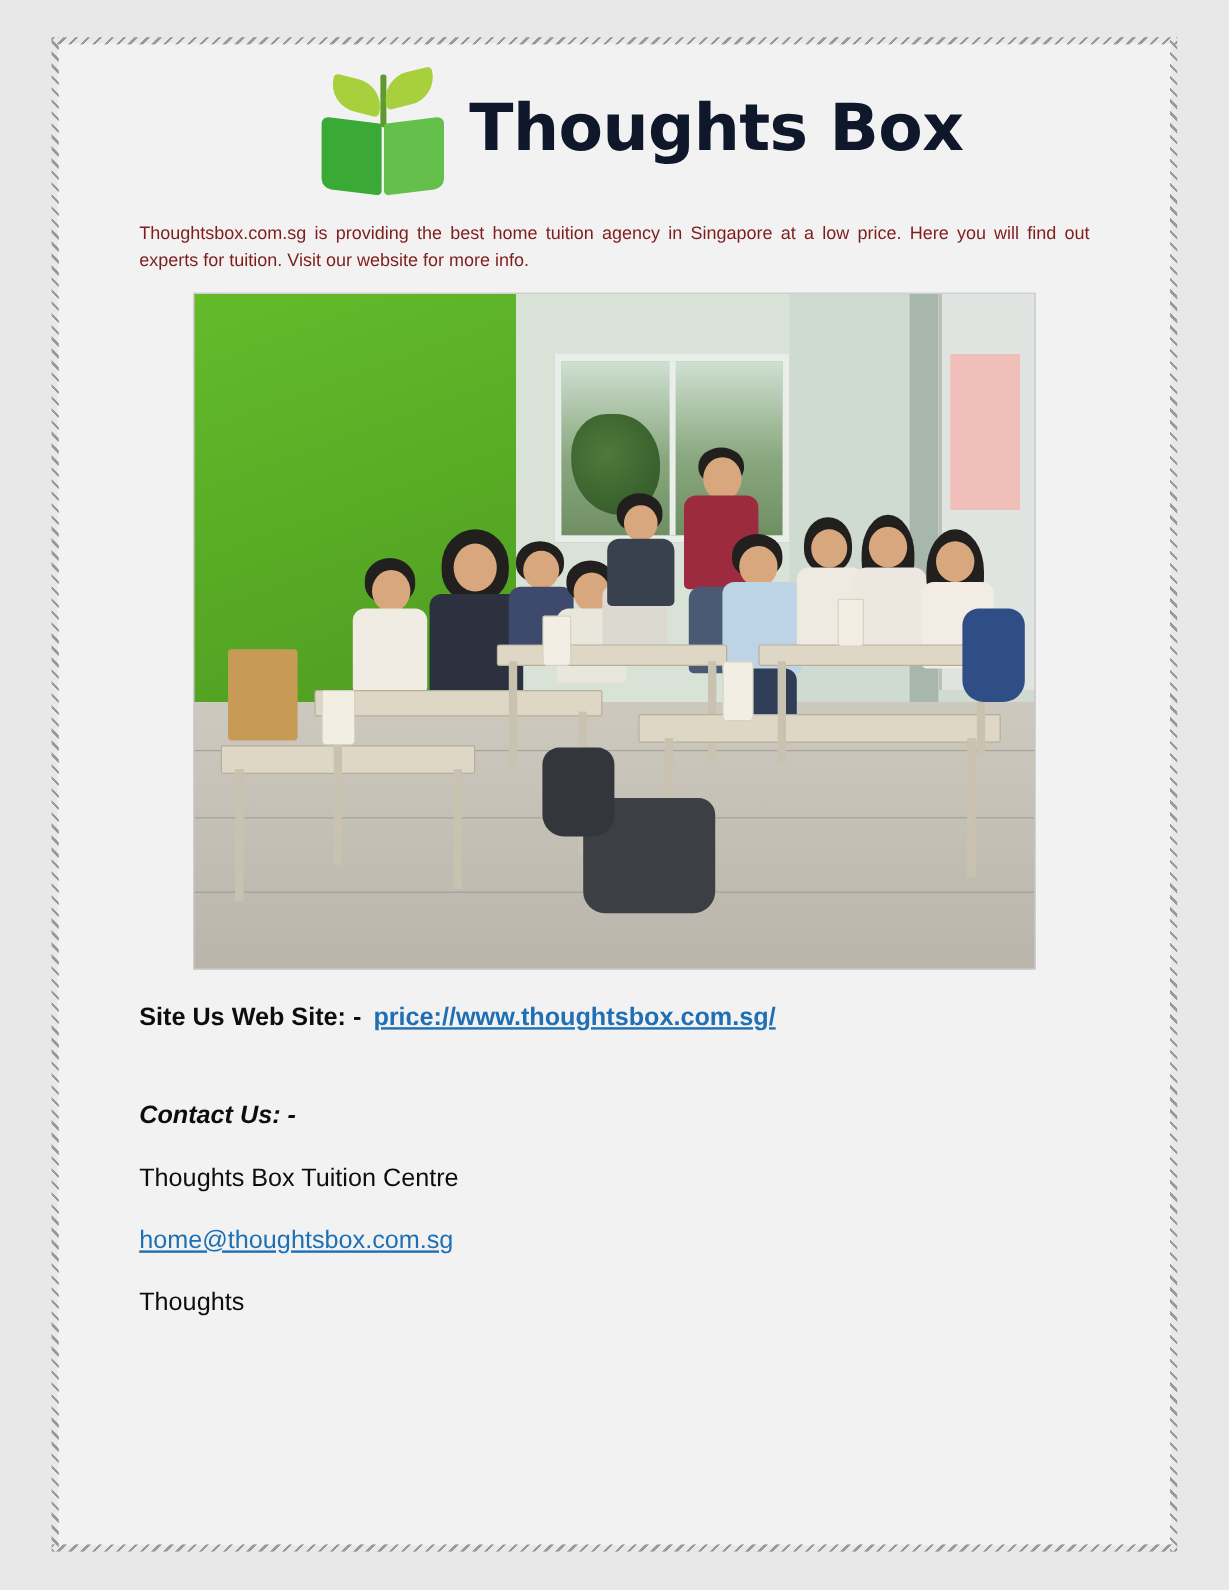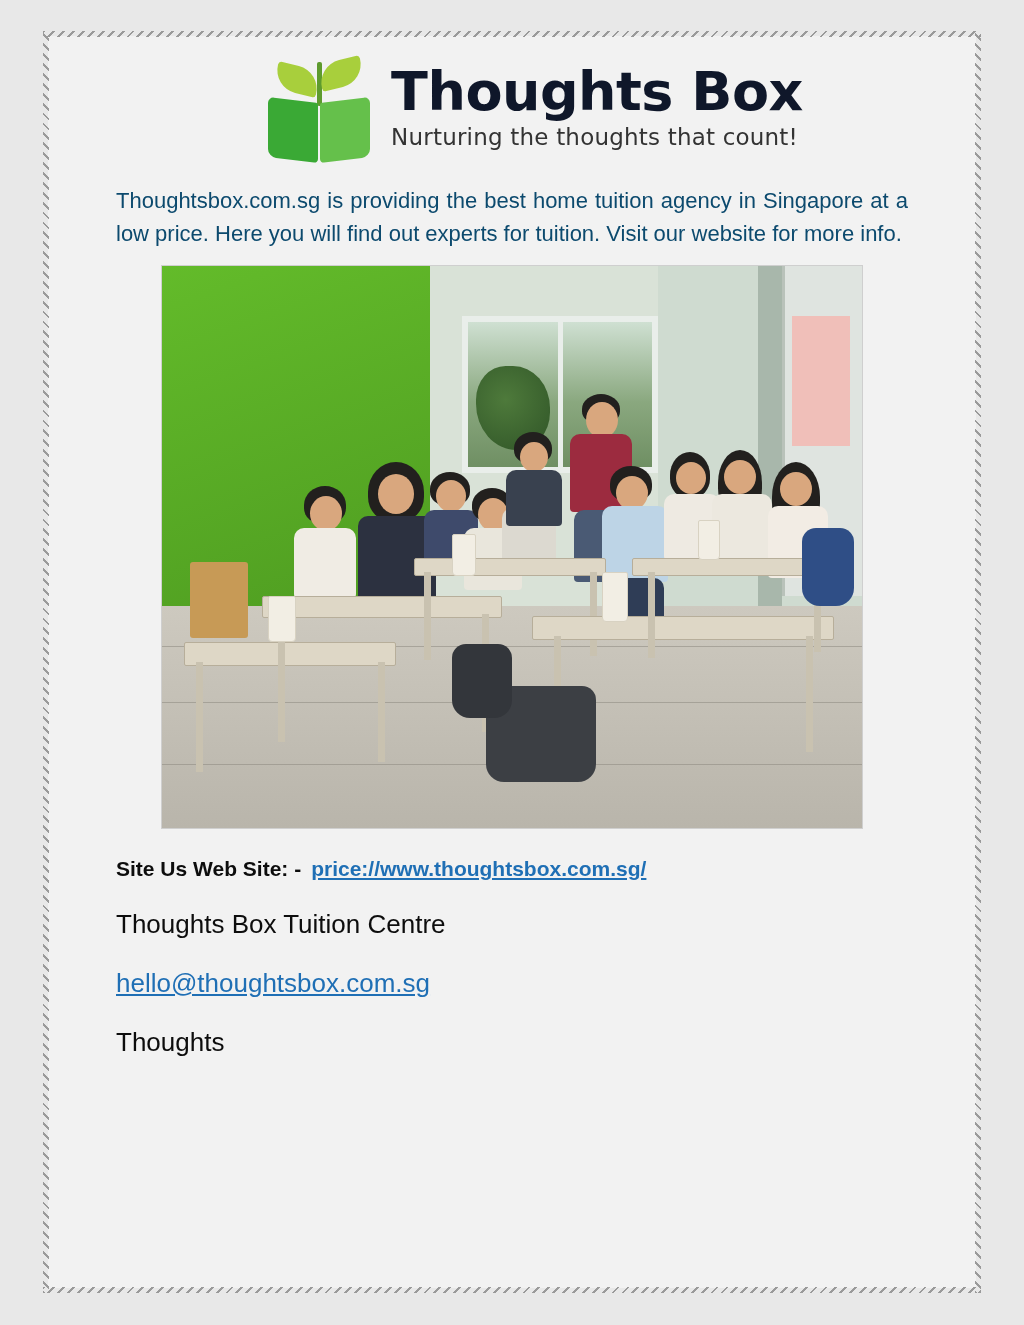--- a/index.html
+++ b/index.html
@@ -119,23 +119,23 @@
     font-family: "DejaVu Sans", sans-serif;
     font-size: 23px;
     color: #333333;
     margin-top: 4px;
     letter-spacing: 0.2px;
   }
 
   
   .intro {
     margin: 22px 68px 0 68px;
-    font-size: 22px;
+    font-size: 15px;
     line-height: 1.52;
-    color: #0c4a6e;
+    color: #7f1d1d;
     text-align: justify;
   }
 
   
   .photo-wrap {
     margin: 14px 0 0 0;
     display: flex;
     justify-content: center;
   }
   .photo {
@@ -240,21 +240,21 @@
   }
   .contact-head {
     margin: 58px 0 0 68px;
     font-size: 21px;
     font-weight: bold;
     font-style: italic;
     color: #0d0d0d;
   }
   .contact-line {
     margin: 28px 0 0 68px;
-    font-size: 26px;
+    font-size: 21px;
     color: #0d0d0d;
   }
   .email-link {
     color: #1f6fb5;
     text-decoration: underline;
   }
 </style>
 </head>
 <body>
 
@@ -264,21 +264,20 @@
     <div class="logo-block">
       <div class="logo-mark">
         <div class="leaf-stem"></div>
         <div class="leaf left"></div>
         <div class="leaf right"></div>
         <div class="book-left"></div>
         <div class="book-right"></div>
       </div>
       <div class="logo-text">
         <div class="logo-title">Thoughts Box</div>
-        <div class="logo-tagline">Nurturing the thoughts that count!</div>
       </div>
     </div>
 
     <p class="intro">Thoughtsbox.com.sg is providing the best home tuition agency in Singapore at a low price. Here you will find out experts for tuition. Visit our website for more info.</p>
 
     <div class="photo-wrap">
       <div class="photo">
         <div class="wall-green"></div>
         <div class="wall-mid"></div>
         <div class="wall-right"></div>
@@ -386,20 +385,21 @@
         <div class="bag" style="left:324px; top:420px; width:110px; height:96px;"></div>
         <div class="bag" style="left:290px; top:378px; width:60px; height:74px; background:#33363b;"></div>
         <div class="bag" style="left:640px; top:262px; width:52px; height:78px; background:#2f4e86;"></div>
       </div>
     </div>
 
     <div class="visit-line">
       <span class="visit-label">Site Us Web Site: -</span><a class="visit-url" href="#">price://www.thoughtsbox.com.sg/</a>
     </div>
 
+    <div class="contact-head">Contact Us: -</div>
     <div class="contact-line">Thoughts Box Tuition Centre</div>
     <div class="contact-line">
-      <a class="email-link" href="#">hello@thoughtsbox.com.sg</a>
+      <a class="email-link" href="#">home@thoughtsbox.com.sg</a>
     </div>
     <div class="contact-line">Thoughts</div>
 
   </div>
 </div>
 
 </body></html>

